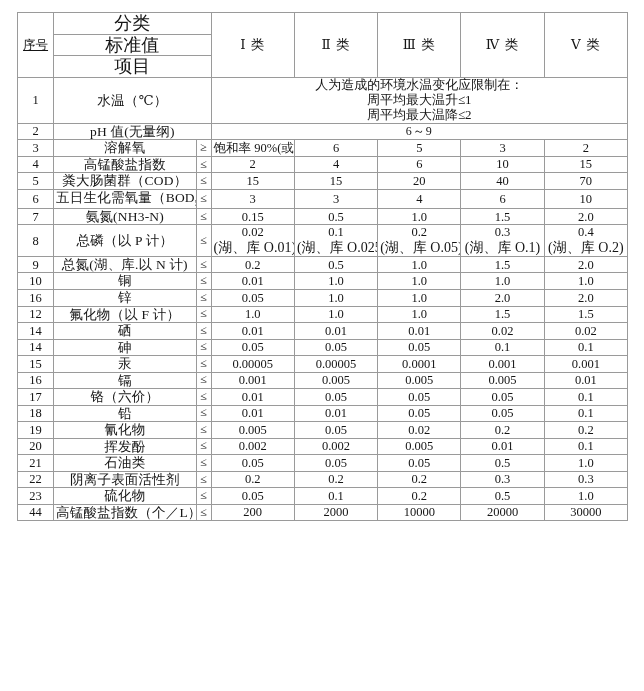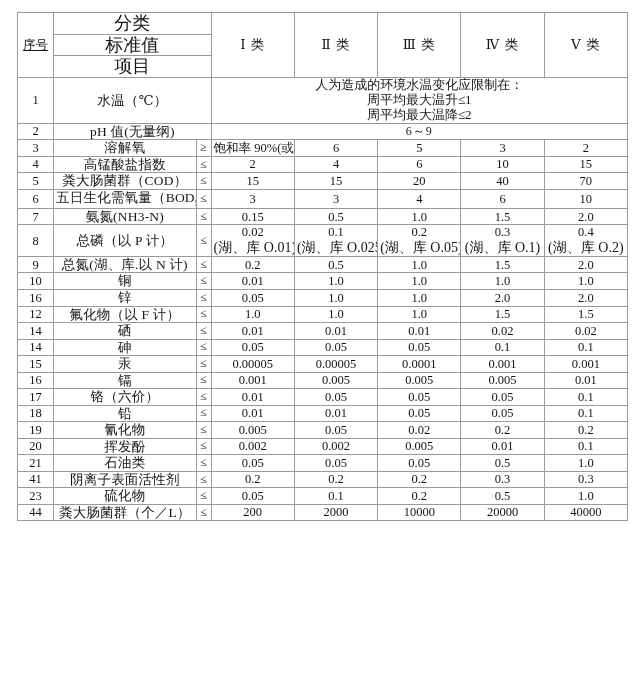--- a/index.html
+++ b/index.html
@@ -322,45 +322,45 @@
           <td class="no">21</td>
           <td class="item">石油类</td>
           <td class="sym">≤</td>
           <td class="val">0.05</td>
           <td class="val">0.05</td>
           <td class="val">0.05</td>
           <td class="val">0.5</td>
           <td class="val">1.0</td>
         </tr>
         <tr>
-          <td class="no">41</td>
+          <td class="no">22</td>
           <td class="item">阴离子表面活性剂</td>
           <td class="sym">≤</td>
           <td class="val">0.2</td>
           <td class="val">0.2</td>
           <td class="val">0.2</td>
           <td class="val">0.3</td>
           <td class="val">0.3</td>
         </tr>
         <tr>
           <td class="no">23</td>
           <td class="item">硫化物</td>
           <td class="sym">≤</td>
           <td class="val">0.05</td>
           <td class="val">0.1</td>
           <td class="val">0.2</td>
           <td class="val">0.5</td>
           <td class="val">1.0</td>
         </tr>
         <tr>
           <td class="no">44</td>
-          <td class="item">粪大肠菌群（个／L）</td>
+          <td class="item">高锰酸盐指数（个／L）</td>
           <td class="sym">≤</td>
           <td class="val">200</td>
           <td class="val">2000</td>
           <td class="val">10000</td>
           <td class="val">20000</td>
-          <td class="val">40000</td>
+          <td class="val">30000</td>
         </tr>
       </tbody>
 
   </table>
 </div>
 
 </body></html>

